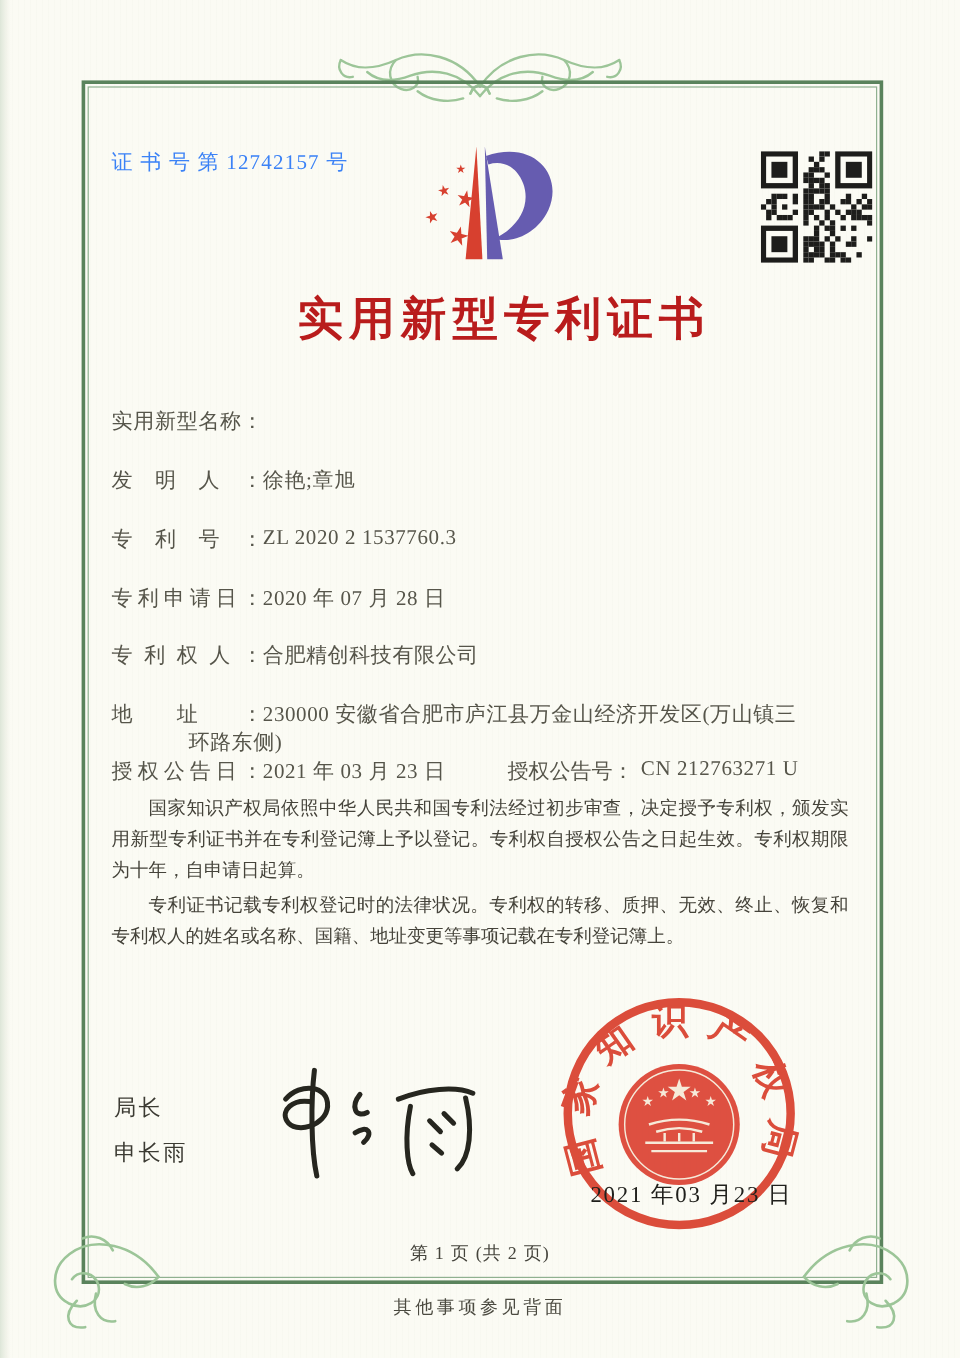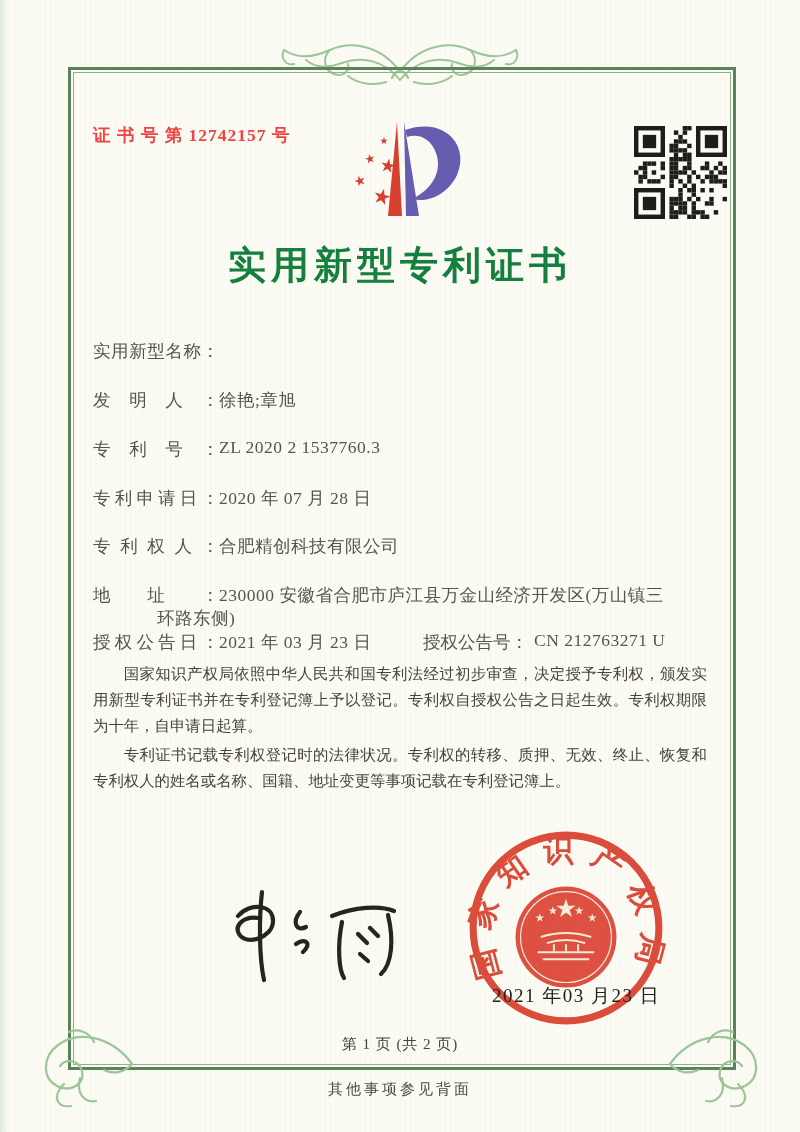--- a/index.html
+++ b/index.html
@@ -4,25 +4,25 @@
 <style>
   html,body{margin:0;padding:0;background:#e9e9e1;}
   .page{position:relative;width:800px;height:1132px;background:#fbfbf4;overflow:hidden;
         font-family:"Liberation Serif","DejaVu Serif",serif;}
   .page::before{content:"";position:absolute;inset:0;pointer-events:none;
         background:repeating-linear-gradient(90deg,rgba(140,160,130,.028) 0 1px,transparent 1px 5px);}
   .scan-edge{position:absolute;left:0;top:0;width:9px;height:100%;
         background:linear-gradient(90deg,#cfdccb 0%,#eef0e6 60%,rgba(255,255,255,0));opacity:.65;}
   .border-outer{position:absolute;left:68px;top:67px;width:662px;height:997px;border:3px solid #5a835c;}
   .border-inner{position:absolute;inset:2px;border:1px solid #8fb190;}
-  .cert-no{position:absolute;left:93px;top:123px;font-size:17.5px;color:#ef4444;letter-spacing:1px;font-weight:bold;}
+  .cert-no{position:absolute;left:93px;top:123px;font-size:17.5px;color:#3b82f6;letter-spacing:1px;}
   .logo{position:absolute;left:333px;top:108px;}
   .qr{position:absolute;left:634px;top:126px;}
   .title{position:absolute;left:68px;top:240px;width:664px;text-align:center;
-         font-size:38px;font-weight:bold;letter-spacing:5px;color:#15803d;}
+         font-size:38px;font-weight:bold;letter-spacing:5px;color:#b91c1c;padding-left:20px;}
   .frow{position:absolute;left:93px;font-size:17.5px;color:#56554a;display:flex;align-items:flex-start;}
   .flabel{flex:none;width:126px;text-align:justify;text-align-last:justify;}
   .flabel.auto{width:auto;text-align-last:auto;margin-right:6px;}
   .fvalue{white-space:nowrap;letter-spacing:.5px;}
   .addr2{position:absolute;left:157px;top:606px;font-size:17.5px;color:#56554a;letter-spacing:.5px;}
   .body-text{position:absolute;left:93px;top:661px;width:614px;font-size:15.4px;line-height:1.68;
          color:#45433a;text-align:justify;}
   .body-text p{margin:0;text-indent:2em;}
   .body-text p + p{margin-top:3px;}
   .sig-block{position:absolute;left:95px;top:905px;font-size:18.5px;color:#3c3b33;line-height:38px;letter-spacing:2px;}
@@ -239,20 +239,24 @@
   <div class="frow" style="top:630px;left:423px">
     <span class="flabel auto">授权公告号：</span>
     <span class="fvalue">CN 212763271 U</span>
   </div>
 
   <div class="body-text">
     <p>国家知识产权局依照中华人民共和国专利法经过初步审查，决定授予专利权，颁发实用新型专利证书并在专利登记簿上予以登记。专利权自授权公告之日起生效。专利权期限为十年，自申请日起算。</p>
     <p>专利证书记载专利权登记时的法律状况。专利权的转移、质押、无效、终止、恢复和专利权人的姓名或名称、国籍、地址变更等事项记载在专利登记簿上。</p>
   </div>
 
+  <div class="sig-block">
+    <div>局长</div>
+    <div>申长雨</div>
+  </div>
 
   <svg class="signature-svg" width="210" height="105" viewBox="0 0 210 105">
     <g stroke="#26261f" stroke-width="4.2" fill="none" stroke-linecap="round">
       <path d="M54,10 C51,35 51,75 56,98"></path>
       <path d="M30,34 C42,20 66,22 65,40 C64,56 38,64 31,52 C26,43 36,34 50,36"></path>
       <path d="M92,30 C84,40 88,50 98,45"></path>
       <path d="M88,62 C98,55 104,62 95,70"></path>
       <path d="M124,34 C146,25 172,23 186,29"></path>
       <path d="M134,40 C129,65 131,88 136,96"></path>
       <path d="M180,33 C186,58 184,82 173,92"></path>

